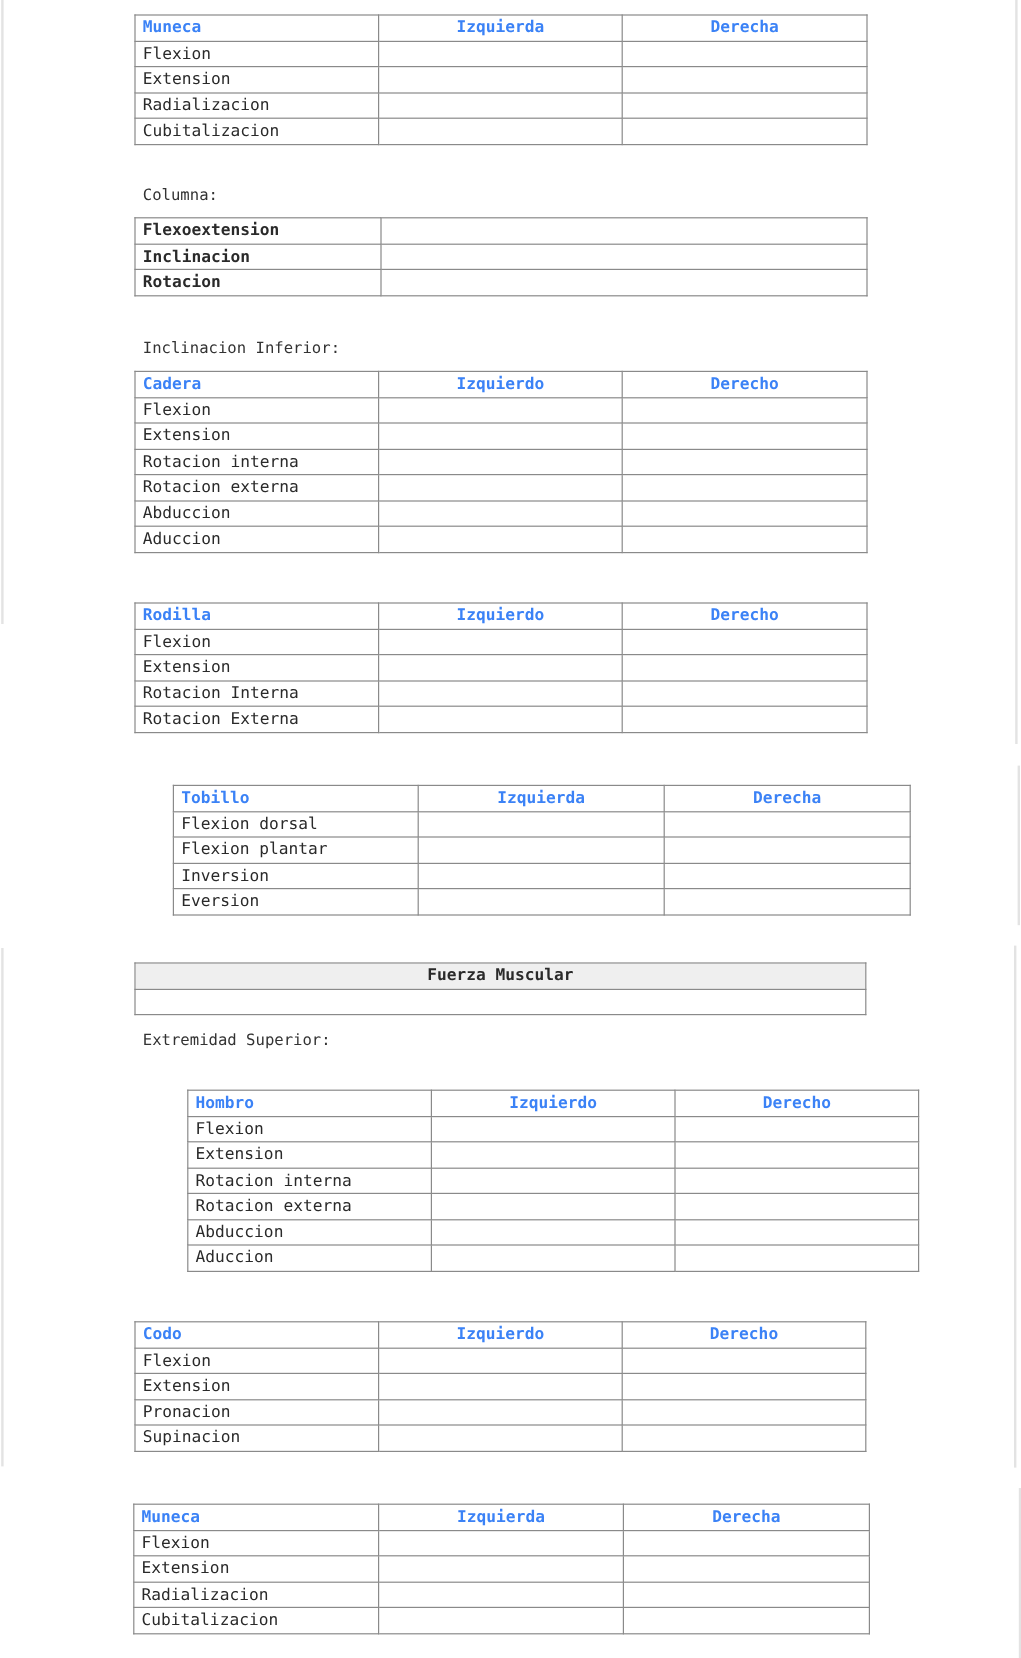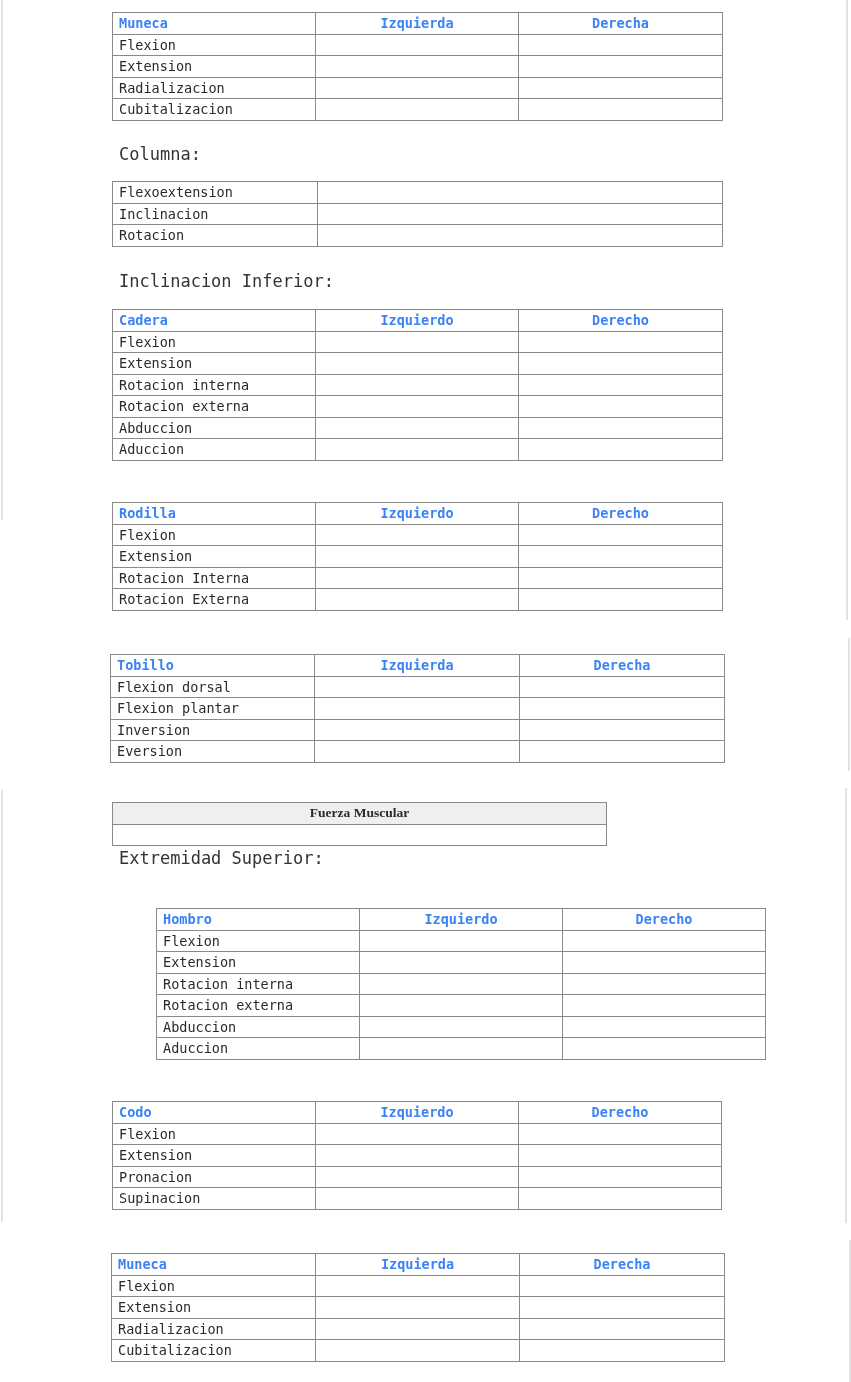--- a/index.html
+++ b/index.html
@@ -20,23 +20,24 @@
     height: 20.5px;
     padding: 0 6px;
     line-height: 20px;
     white-space: nowrap;
     overflow: hidden;
   }
   table.grid tr.head td { font-weight: bold; color: #3b82f6; }
   table.grid tr.head td.c { text-align: center; }
   .label {
     position: absolute;
-    font-size: 17px;
+    font-size: 13px;
     color: #333;
     white-space: nowrap;
+    margin-top: 12px;
   }
   table.banner td.bh {
     background: #efefef;
     text-align: center;
     font-weight: bold;
   }
 </style>
 </head>
 <body>
 
@@ -80,21 +81,21 @@
           <td></td>
           <td></td>
         </tr>
   </tbody>
     </table>
 </div>
 
 <div class="label" style="left:119px; top:144px;">Columna:</div>
 
 <div class="block" style="left:112px; top:181px;">
-  <table class="grid" style="width:610px;">
+  <table class="grid" style="width:610px;font-weight:bold;">
     <colgroup>
         <col style="width:205px">
         <col style="width:405px">
       </colgroup>
     <tbody>
         <tr>
           <td>Flexoextension</td>
           <td></td>
         </tr>
     <tr>
@@ -189,21 +190,21 @@
     <tr>
           <td>Rotacion Externa</td>
           <td></td>
           <td></td>
         </tr>
   </tbody>
     </table>
 </div>
 
 <div class="block" style="left:110px; top:654px;">
-  <table class="grid" style="width:614px;">
+  <table class="grid" style="width:614px;margin-left:34px;">
     <colgroup>
         <col style="width:204px">
         <col style="width:205px">
         <col style="width:205px">
       </colgroup>
     <tbody>
         <tr class="head">
       <td>Tobillo</td>
       <td class="c">Izquierda</td>
       <td class="c">Derecha</td>
@@ -226,21 +227,21 @@
     <tr>
           <td>Eversion</td>
           <td></td>
           <td></td>
         </tr>
   </tbody>
     </table>
 </div>
 
 <div class="block" style="left:112px; top:802px;">
-  <table class="grid banner" style="width:495px;font-family:Liberation Serif, serif;">
+  <table class="grid banner" style="width:610px;">
     <tbody>
         <tr>
       <td class="bh">Fuerza Muscular</td>
     </tr>
     <tr>
       <td></td>
     </tr>
   </tbody>
     </table>
 </div>

